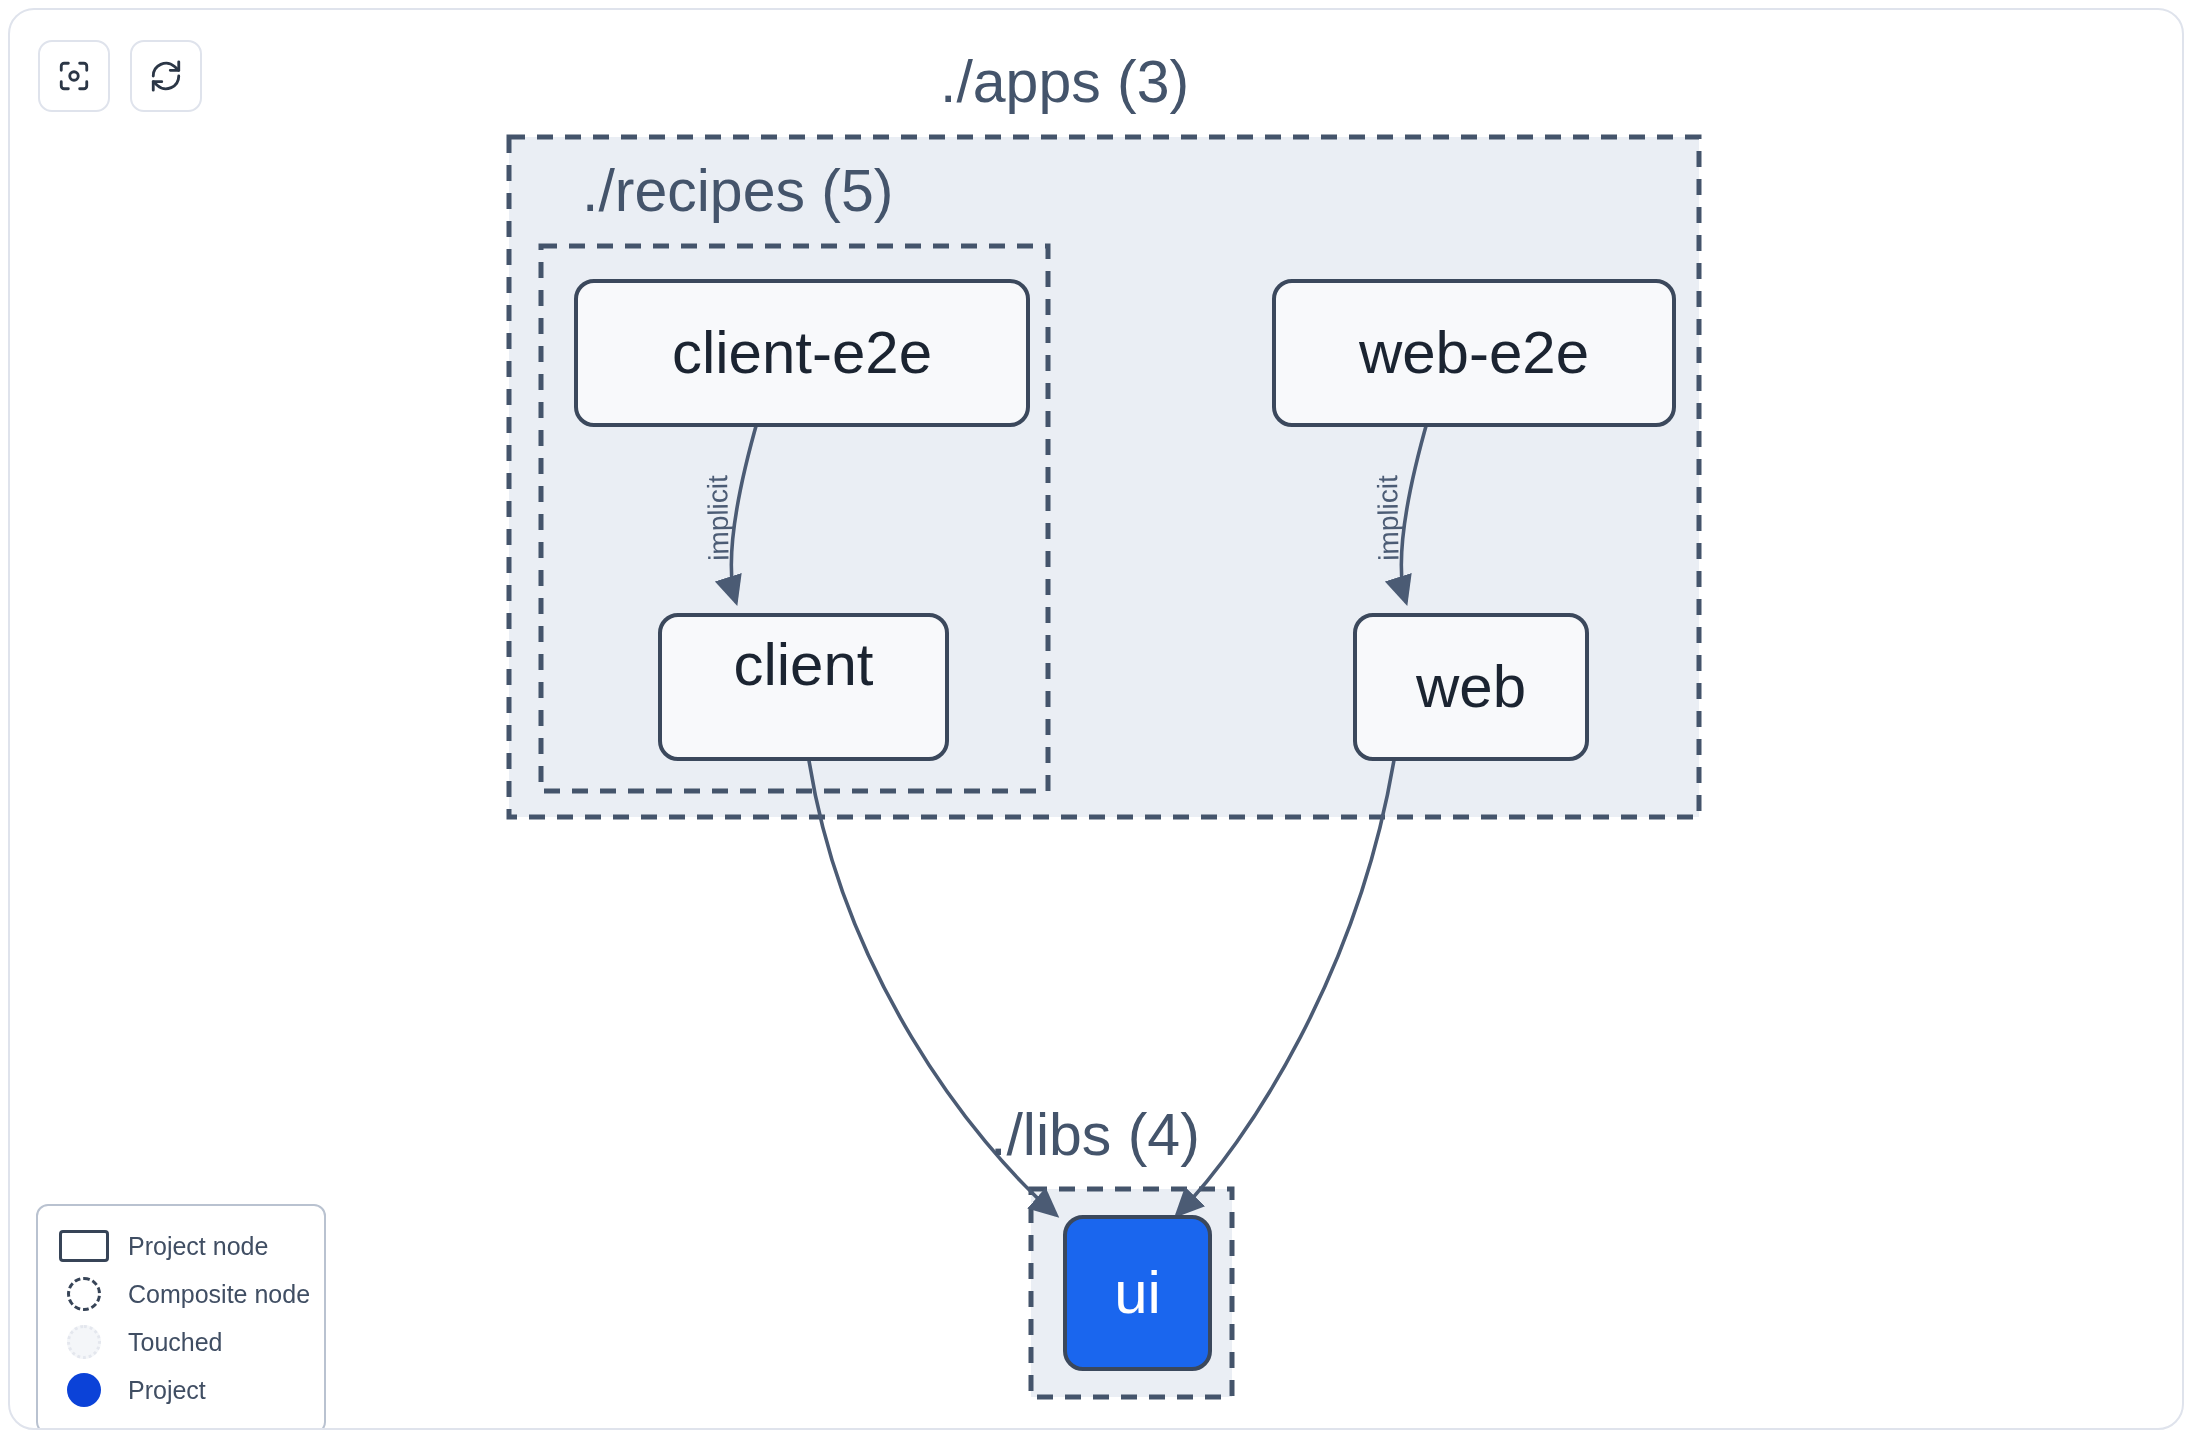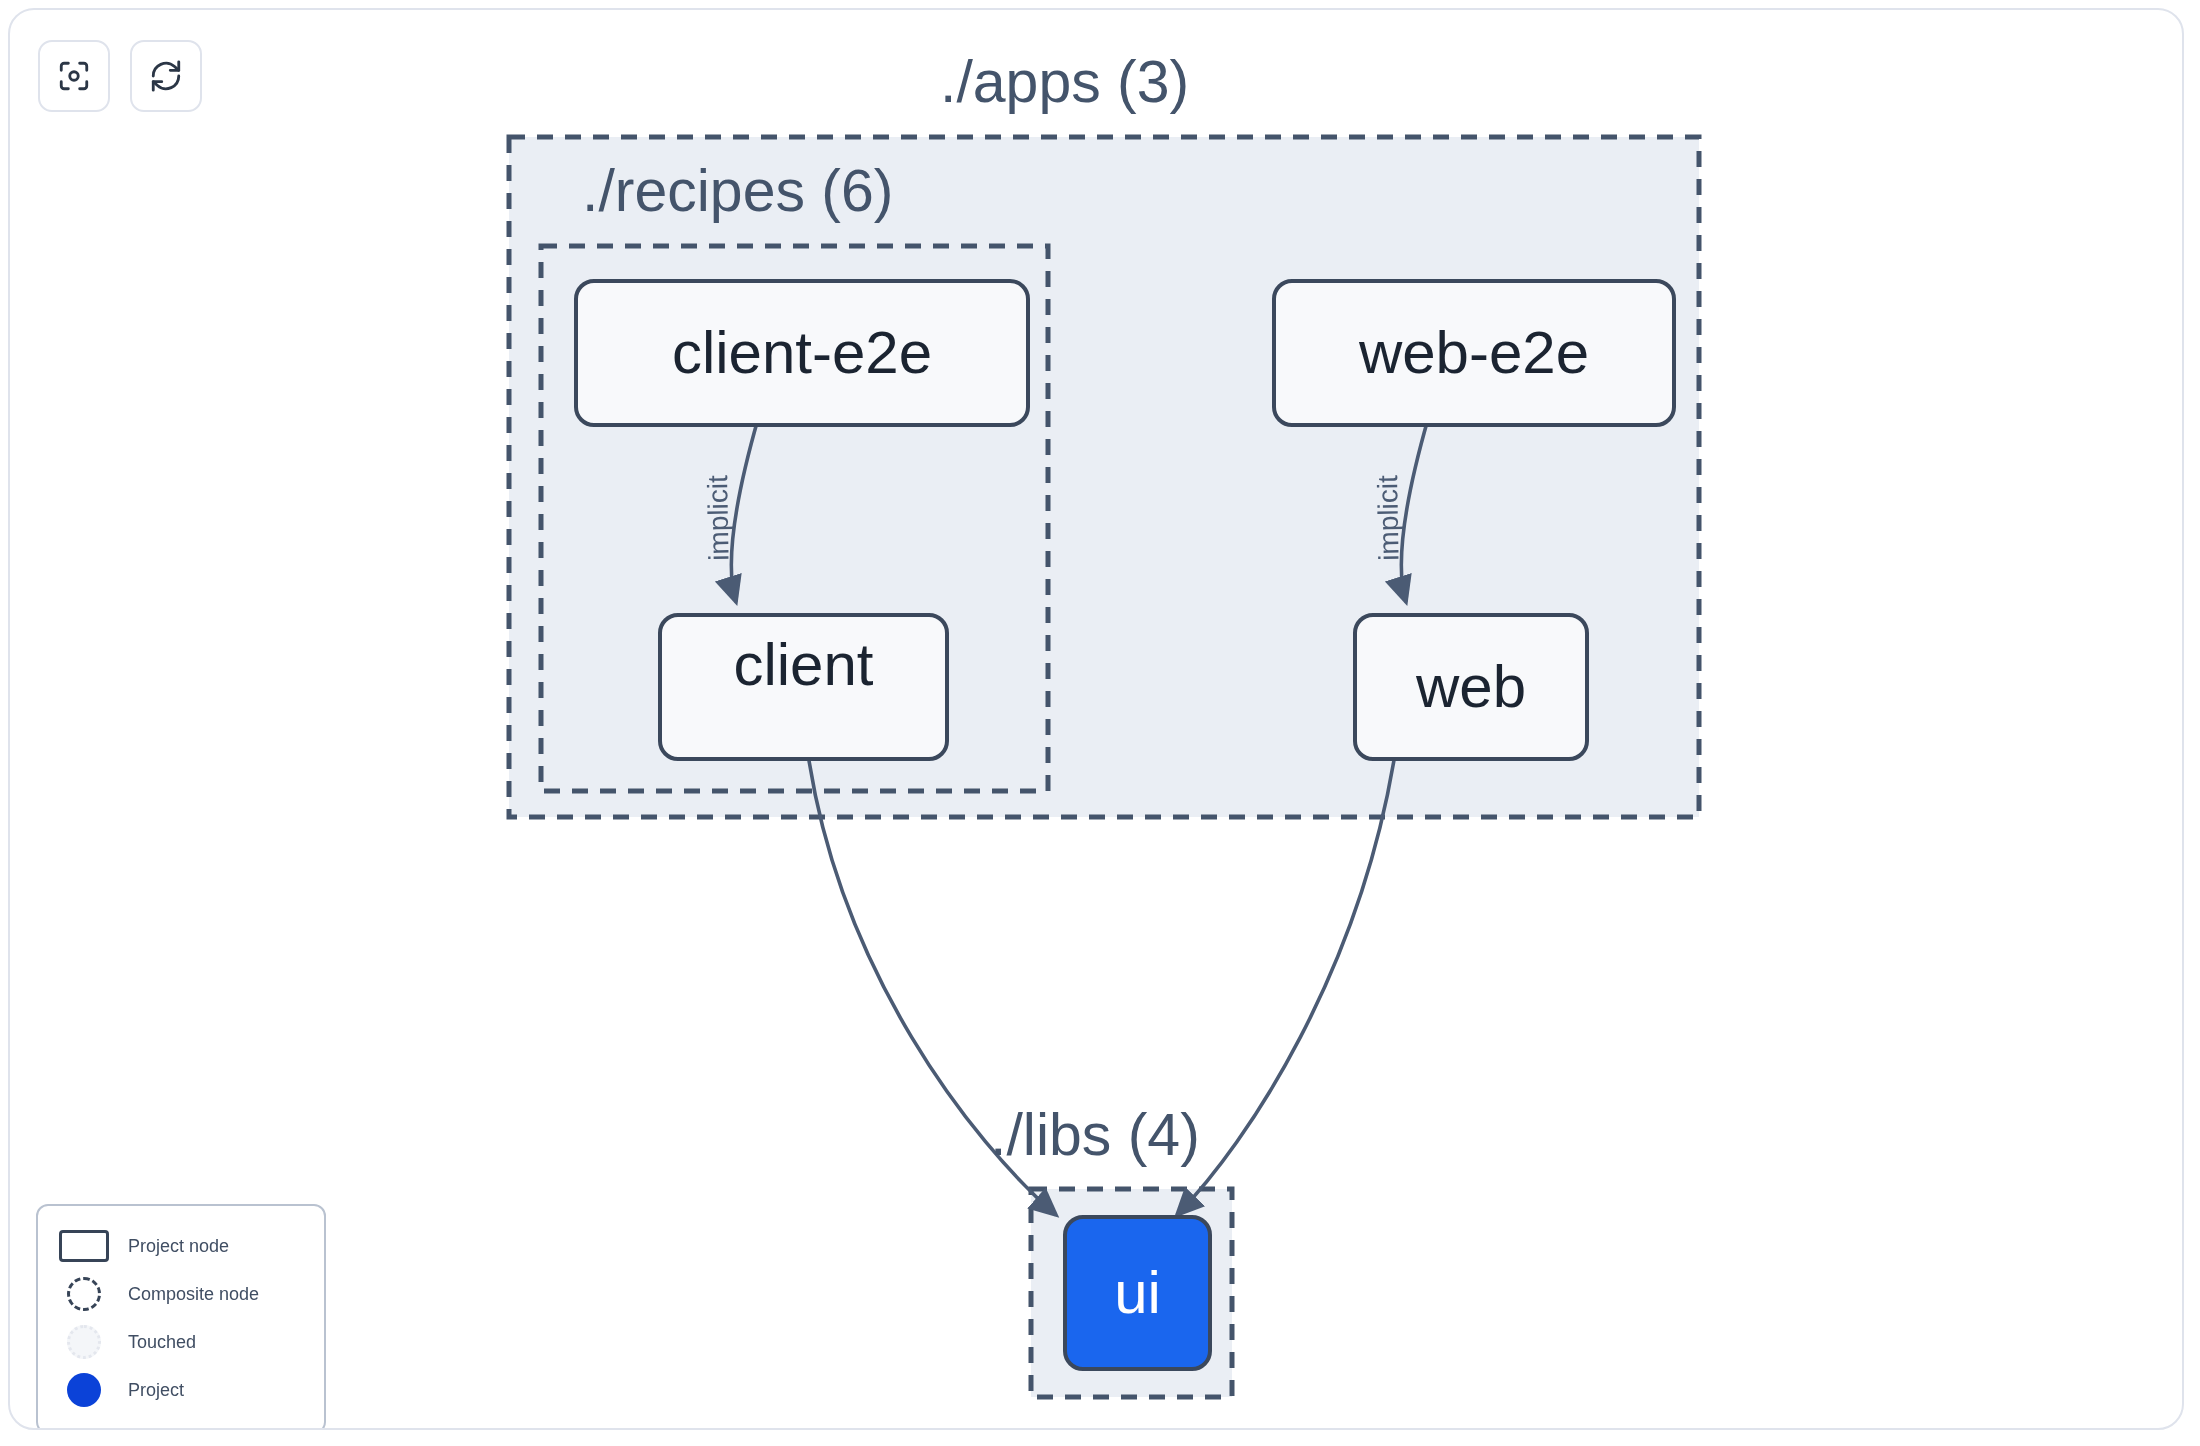--- a/index.html
+++ b/index.html
@@ -140,21 +140,21 @@
     border-radius: 50%;
     background: #f4f6f9;
     box-sizing: border-box;
   }
   .sw-touched {
     width: 34px; height: 34px;
     border-radius: 50%;
     background: #0b42d8;
   }
   .legend-text {
-    font-size: 18px;
+    font-size: 25px;
     color: #404e63;
     white-space: nowrap;
   }
 </style>
 </head>
 <body>
 
 <div id="graph-panel">
 
   <svg id="graph-canvas" viewBox="0 0 2176 1422" xmlns="http://www.w3.org/2000/svg">
@@ -182,21 +182,21 @@
 
     <rect x="650" y="605" width="287" height="144" rx="18" fill="#f8f9fb" stroke="#3b485c" stroke-width="4"></rect>
 
     <rect x="1345" y="605" width="232" height="144" rx="18" fill="#f8f9fb" stroke="#3b485c" stroke-width="4"></rect>
 
     <rect x="1055" y="1207" width="145" height="152" rx="18" fill="#1a66ee" stroke="#3b485c" stroke-width="4"></rect>
   </svg>
 
   <div class="grp-label" style="left:930px; top:43px;">./apps (3)</div>
 
-  <div class="grp-label" style="left:572px; top:152px;">./recipes (6)</div>
+  <div class="grp-label" style="left:572px; top:152px;">./recipes (5)</div>
 
   <div class="grp-label" style="left:980px; top:1096px;">./libs (4)</div>
 
   <div class="node-label" style="left:566px; top:271px; width:452px; height:144px;">client-e2e</div>
 
   <div class="node-label" style="left:650px; top:583px; width:287px; height:144px;">client</div>
 
   <div class="node-label" style="left:1264px; top:271px; width:400px; height:144px;">web-e2e</div>
 
   <div class="node-label" style="left:1345px; top:605px; width:232px; height:144px;">web</div>

